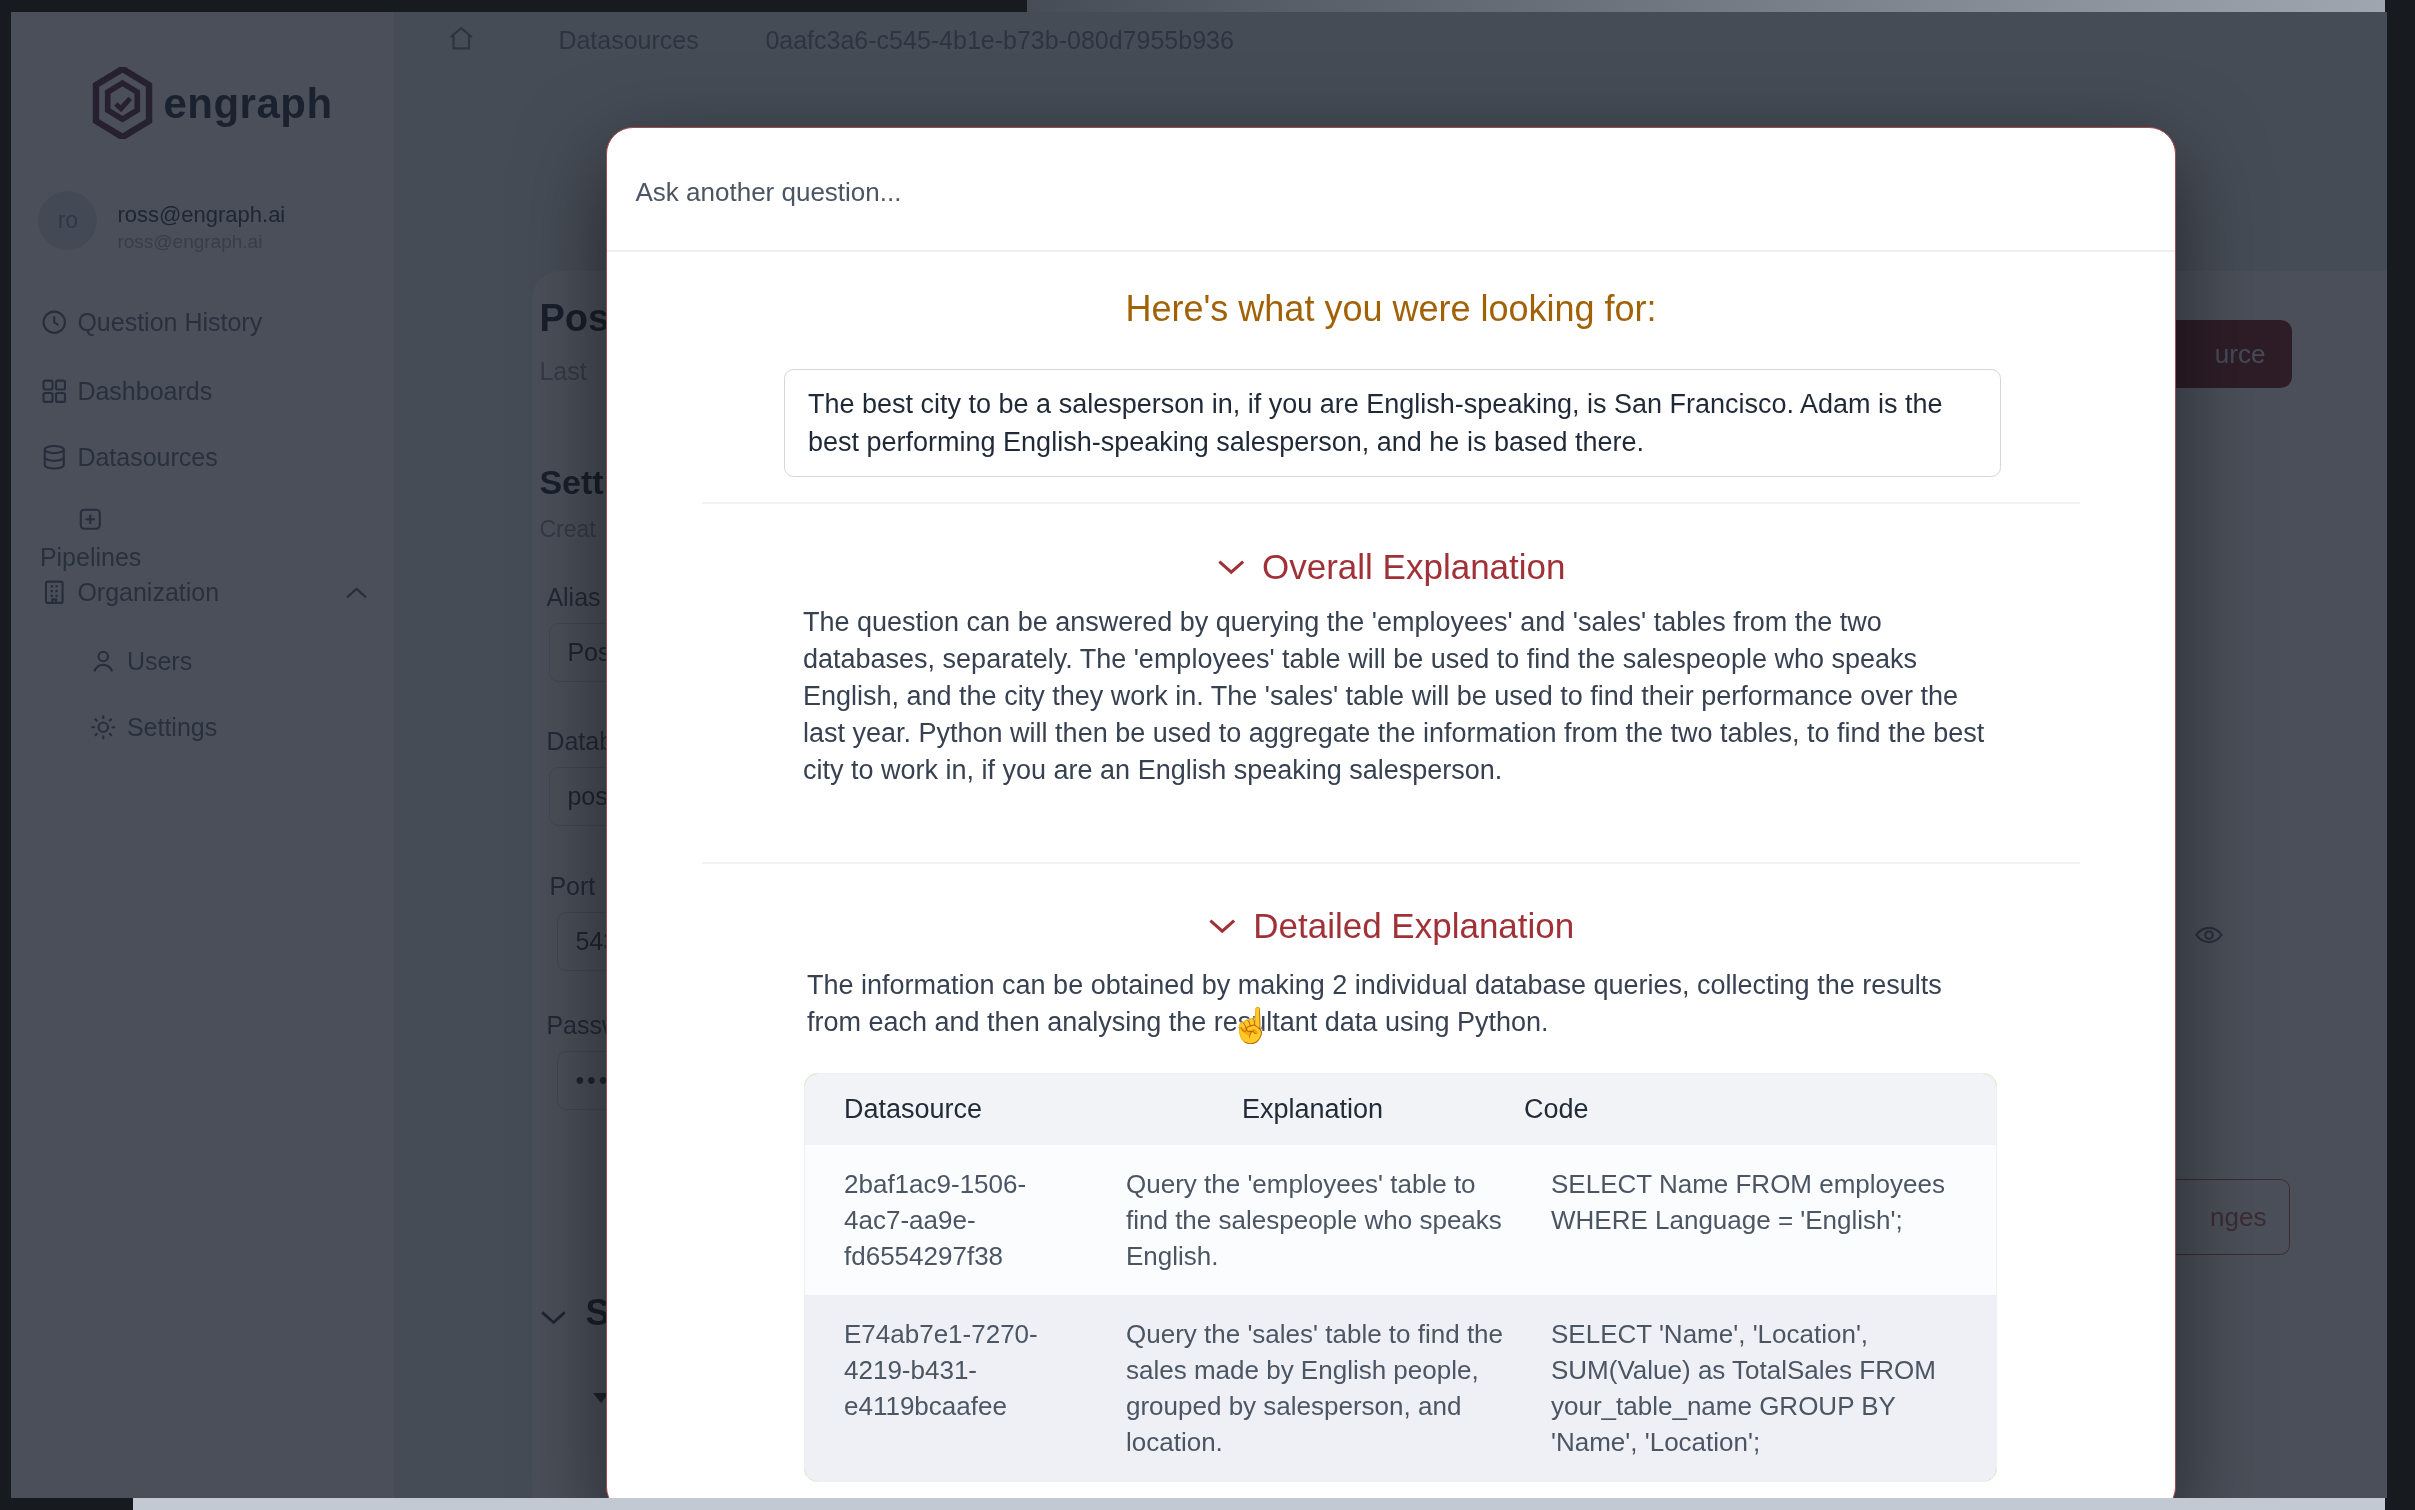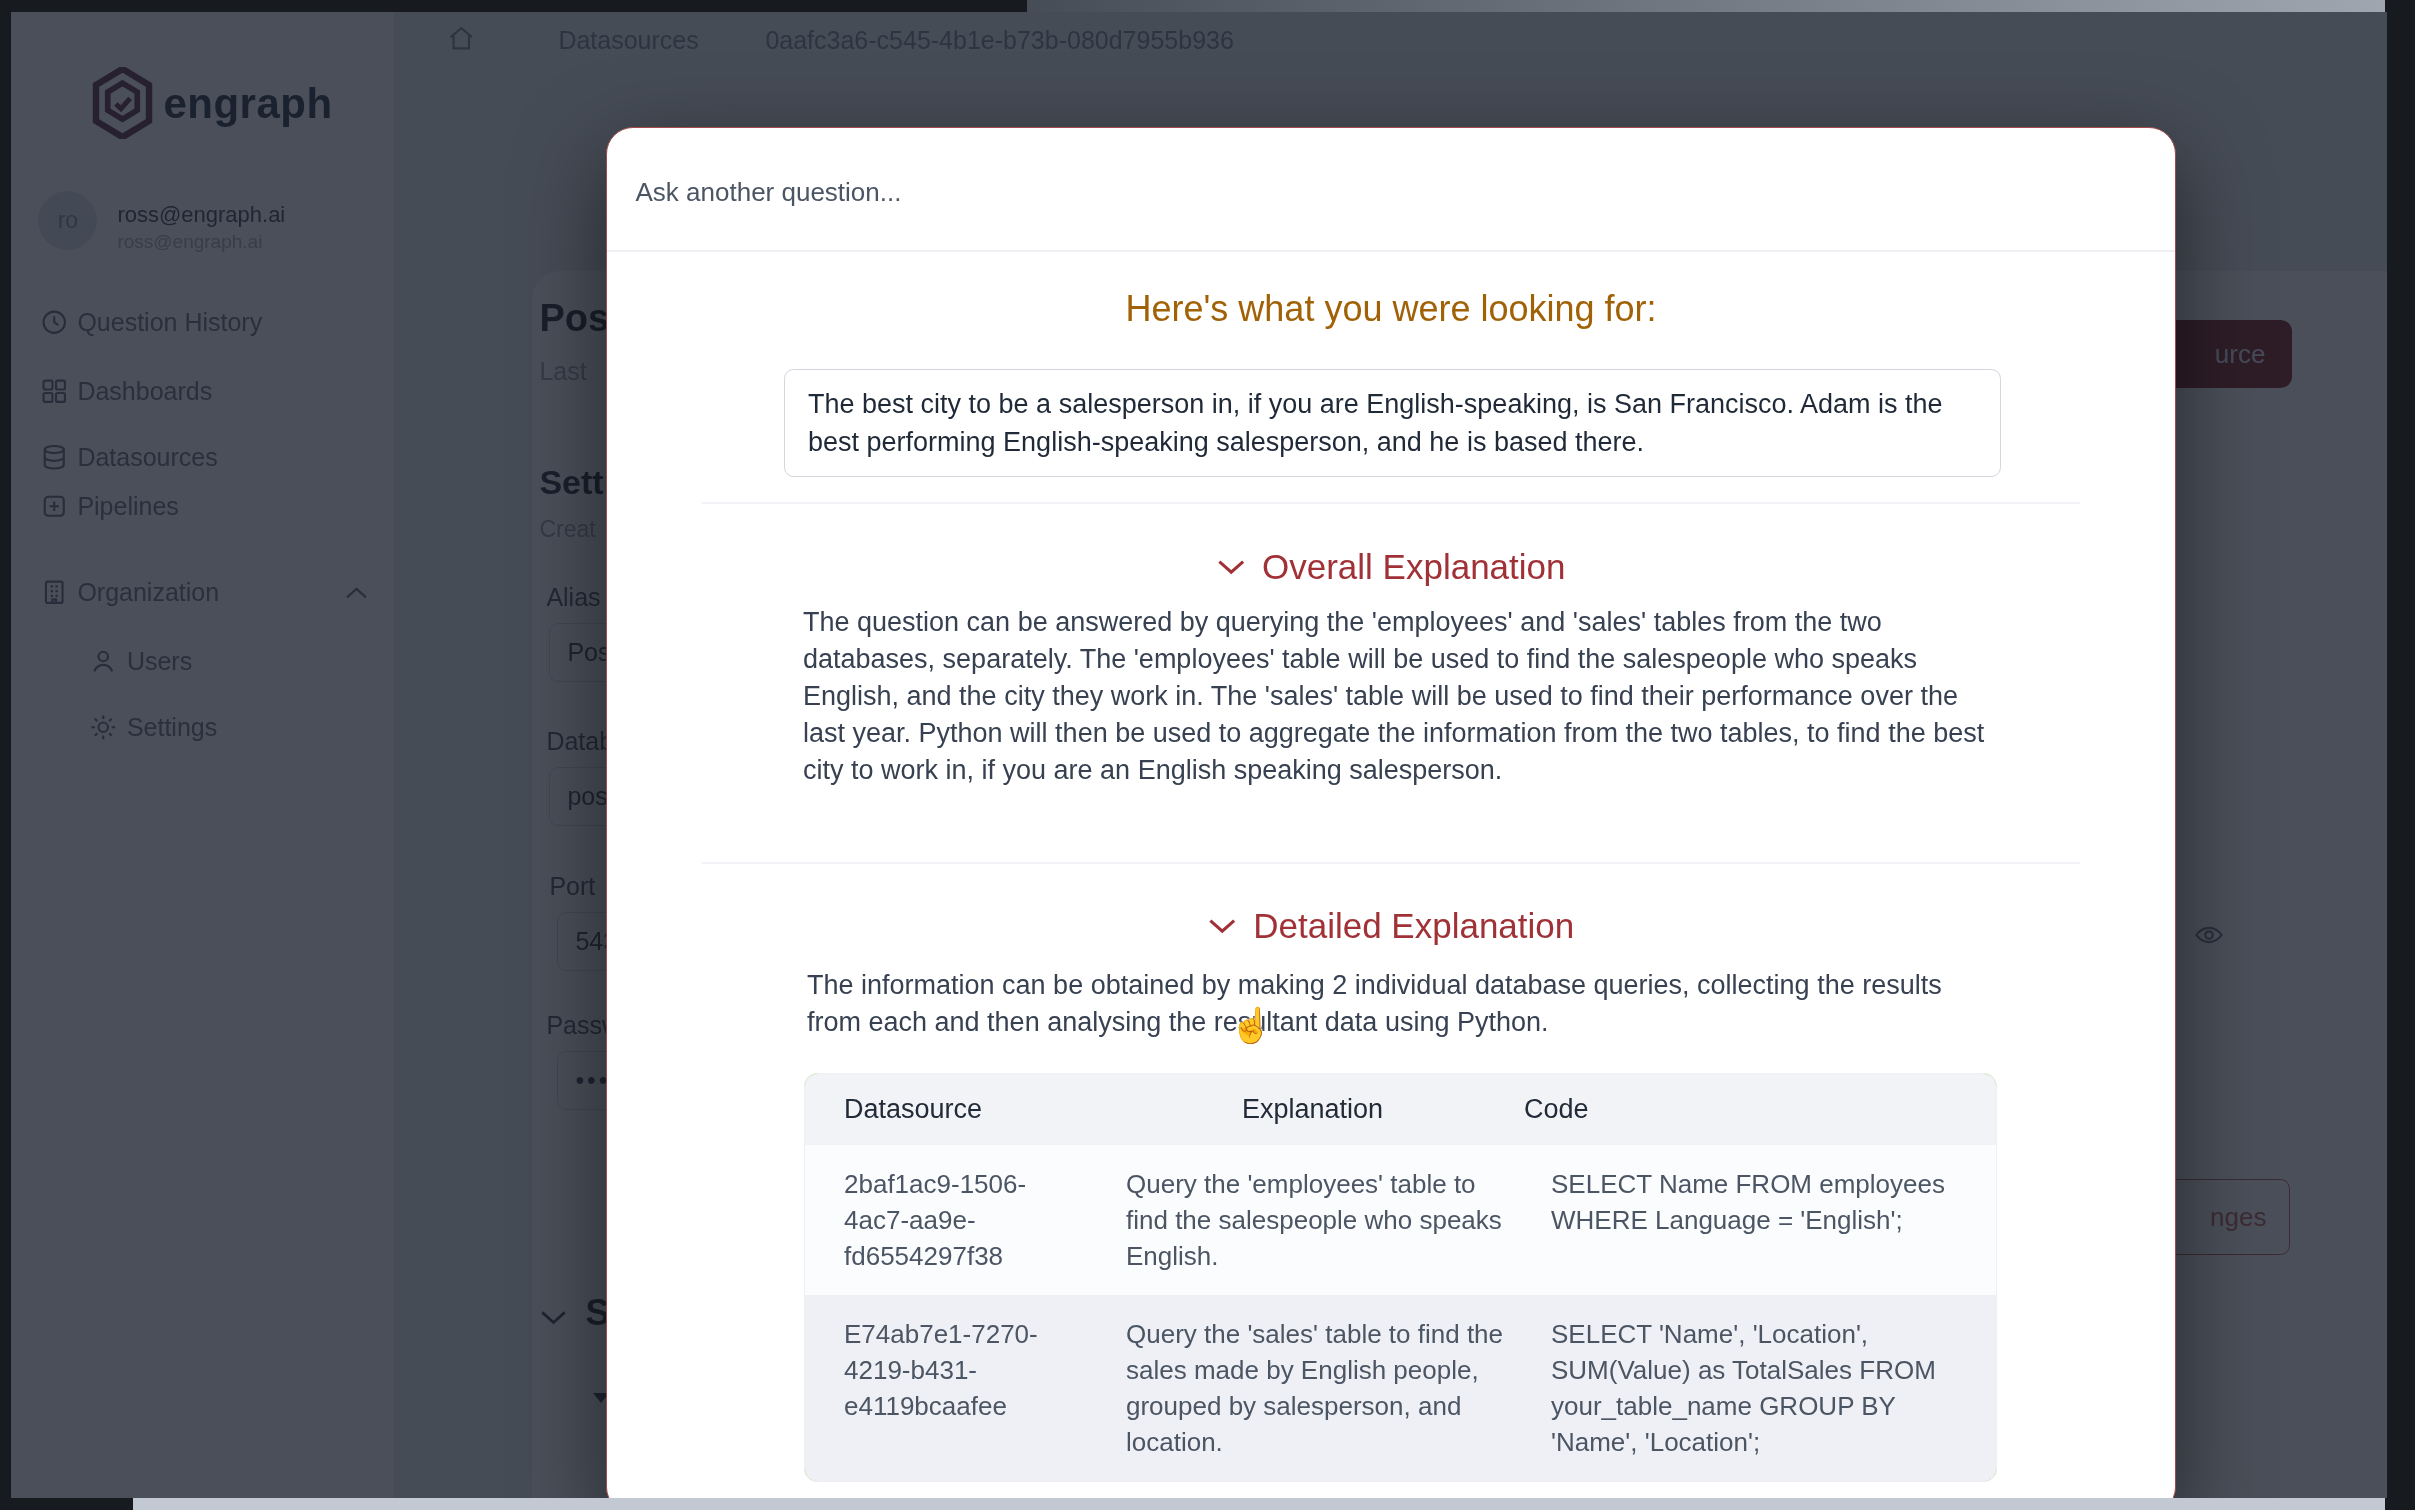--- a/index.html
+++ b/index.html
@@ -101,21 +101,21 @@
 
     <div class="abs nav-row" style="left:28.5px;top:424px;">
       <svg class="nicon" viewBox="0 0 24 24" fill="none" stroke="#5f6774" stroke-width="1.8">
         <ellipse cx="12" cy="5.5" rx="8" ry="3"></ellipse>
           <path d="M4 5.5 V18.5 c0 1.7 3.6 3 8 3 s8-1.3 8-3 V5.5"></path>
         <path d="M4 12 c0 1.7 3.6 3 8 3 s8-1.3 8-3"></path>
       </svg>
       <span class="nav-label">Datasources</span>
     </div>
 
-    <div class="abs nav-row" style="left:28.5px;top:473px;">
+    <div class="abs nav-row" style="left:28.5px;top:493px;flex-direction:column;">
       <svg class="nicon" viewBox="0 0 24 24" fill="none" stroke="#5f6774" stroke-width="1.8">
         <rect x="4" y="4" width="16" height="16" rx="3"></rect>
           <path d="M8 12 h8 M12 8 v8"></path>
       </svg>
       <span class="nav-label">Pipelines</span>
     </div>
 
     <div class="abs nav-row" style="left:28.5px;top:559px;width:328px;">
       <svg class="nicon" viewBox="0 0 24 24" fill="none" stroke="#5f6774" stroke-width="1.8">
         <rect x="5" y="3" width="14" height="18" rx="1.5"></rect>

